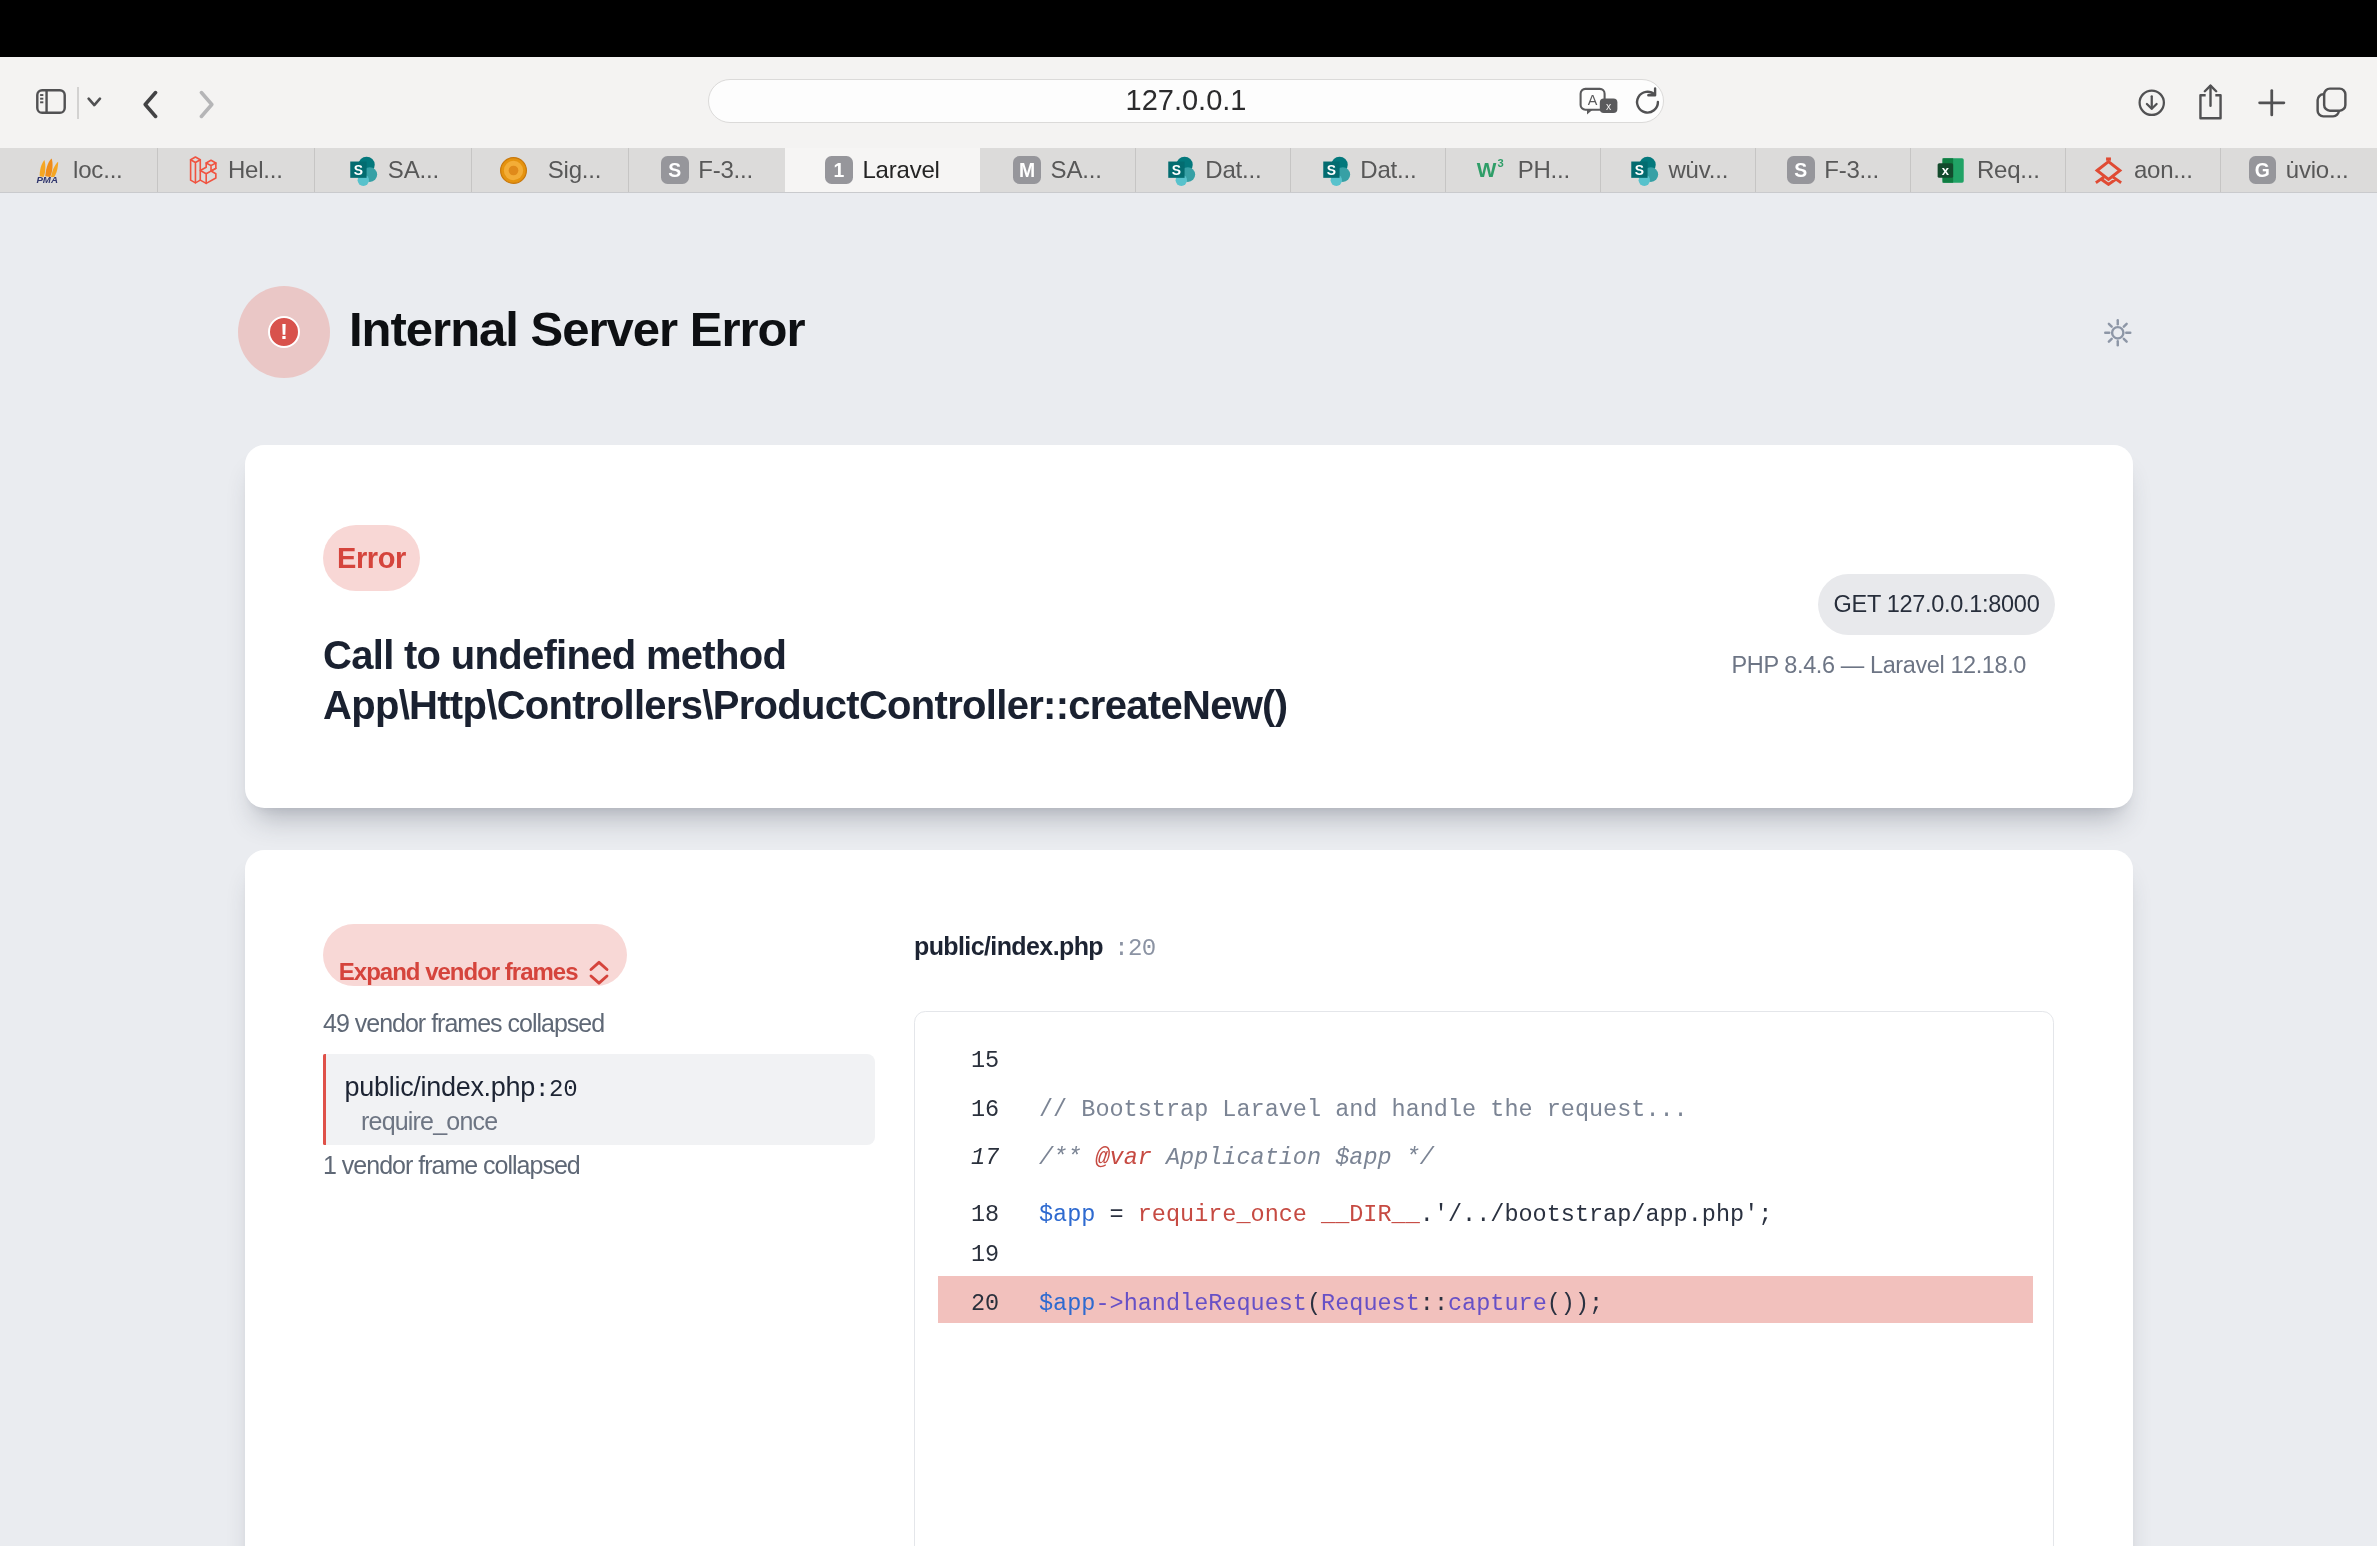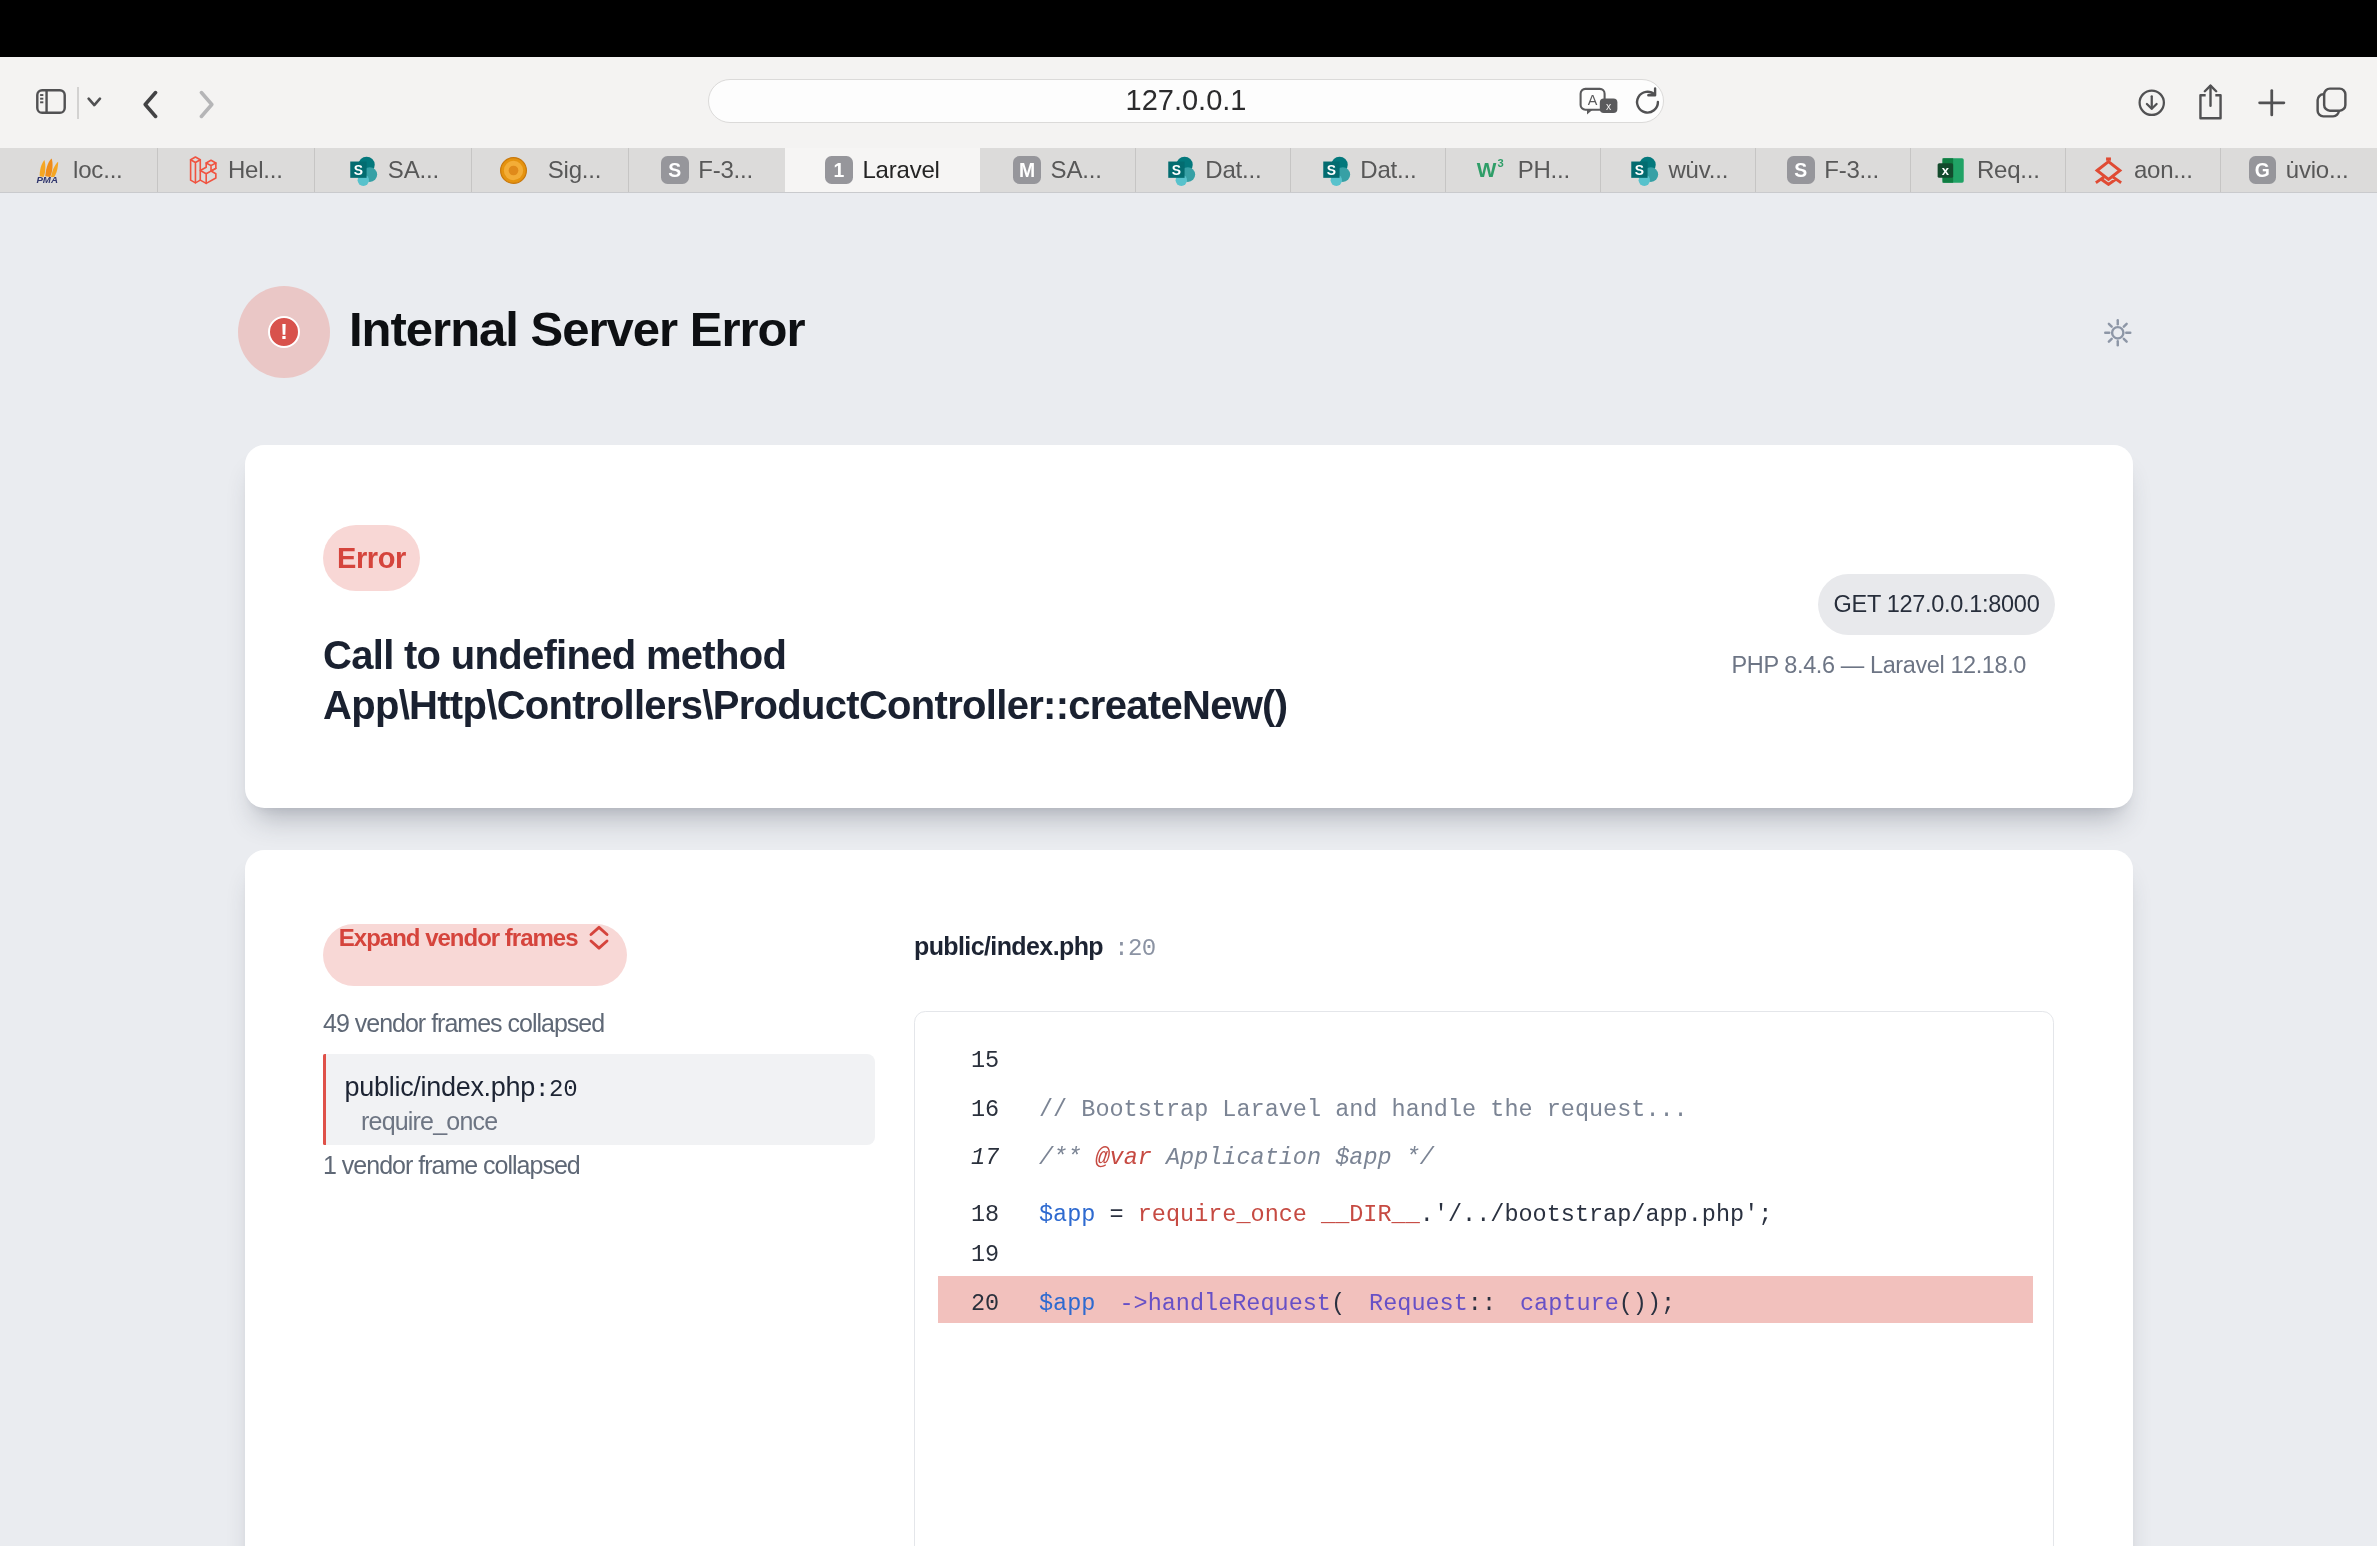--- a/index.html
+++ b/index.html
@@ -36,37 +36,37 @@
 .card { position:absolute; background:#fff; border-radius:19.4px; box-shadow:0 21px 27.5px -11.3px rgba(45,52,70,0.30), 0 6.5px 9.7px -6.5px rgba(45,52,70,0.10); }
 .card1 { left:245px; top:251px; width:1888px; height:363px; }
 .card2 { left:245px; top:656px; width:1888px; height:760px; }
 
 .badge { position:absolute; left:78px; top:80px; width:97px; height:66px; border-radius:34px; background:#f8d7d5; color:#d5443c; font-size:29px; font-weight:bold; display:flex; align-items:center; justify-content:center; letter-spacing:-0.4px; }
 .getpill { position:absolute; right:78px; top:129px; width:237px; height:61px; border-radius:31px; background:#e8e9ec; color:#272e3b; font-size:23.5px; letter-spacing:-0.3px; display:flex; align-items:center; justify-content:center; }
 .version { position:absolute; right:107px; top:207px; font-size:23.5px; letter-spacing:-0.4px; color:#6d7585; }
 .excmsg { position:absolute; left:78px; top:185px; font-size:40px; font-weight:bold; letter-spacing:-0.7px; color:#1a2130; line-height:50px; }
 
 
-.expandbtn { position:absolute; left:78px; top:74px; width:304px; height:62px; border-radius:32px; background:#f8d8d6; color:#d5443c; font-size:24px; font-weight:bold; letter-spacing:-1px; display:flex; align-items:flex-start; justify-content:center; gap:9.7px; }
+.expandbtn { position:absolute; left:78px; top:74px; width:304px; height:62px; border-radius:32px; background:#f8d8d6; color:#d5443c; font-size:24px; font-weight:bold; letter-spacing:-1px; display:flex; align-items:flex-end; justify-content:center; gap:9.7px; }
 .collapsetext { position:absolute; font-size:25px; letter-spacing:-1px; color:#5f6876; line-height:31px; }
 .frameitem { position:absolute; left:78px; top:204px; width:552px; height:91px; background:#f1f2f4; border-left:3.2px solid #df5149; border-radius:1.6px 8px 8px 1.6px; }
 .framepath { position:absolute; left:18.6px; top:18px; font-size:27px; color:#1d2433; letter-spacing:-0.3px; }
 .framefn { position:absolute; left:35px; top:53px; font-size:25px; letter-spacing:-0.8px; color:#6d7583; }
 .codehead { position:absolute; left:669px; top:82px; font-size:25px; font-weight:bold; letter-spacing:-0.6px; color:#1d2433; }
 .codehead .ln { font-family:"Liberation Mono", monospace; font-weight:normal; font-size:24px; color:#8b93a3; padding-left:4.9px; }
 .codebox { position:absolute; left:669px; top:161px; width:1140px; height:631px; border:1.6px solid #e4e6ea; border-radius:11.3px; background:#fff; }
 .codeline { position:absolute; left:0; width:100%; height:49px; font-family:"Liberation Mono", monospace; font-size:23.5px; white-space:pre; }
 .codeline .num { position:absolute; left:56px; top:0; line-height:49px; color:#2a303c; }
 .codeline .src { position:absolute; left:124px; top:0; line-height:49px; }
 .hlrow { position:absolute; left:22.6px; top:264px; width:1095px; height:47px; background:#f2c1bd; }
 .c-com { color:#7b8494; }
 .c-red { color:#c64a42; }
 .c-blue { color:#2e6ad0; }
 .c-navy { color:#2a3140; }
-.c-pur { color:#6750c6;margin-left:24px; }
+.c-pur { color:#6750c6; }
 </style>
 </head>
 <body>
 <div class="menubar"></div>
 <div class="toolbar">
 
   <svg class="ticon" style="left:36px; top:32px;" width="30" height="25" viewBox="0 0 37 31">
     <rect x="1.5" y="1.5" width="34" height="28" rx="6" fill="none" stroke="#515153" stroke-width="3"></rect>
     <line x1="13" y1="2" x2="13" y2="29" stroke="#515153" stroke-width="3"></line>
     <line x1="5" y1="7.5" x2="9" y2="7.5" stroke="#515153" stroke-width="2.4"></line>

